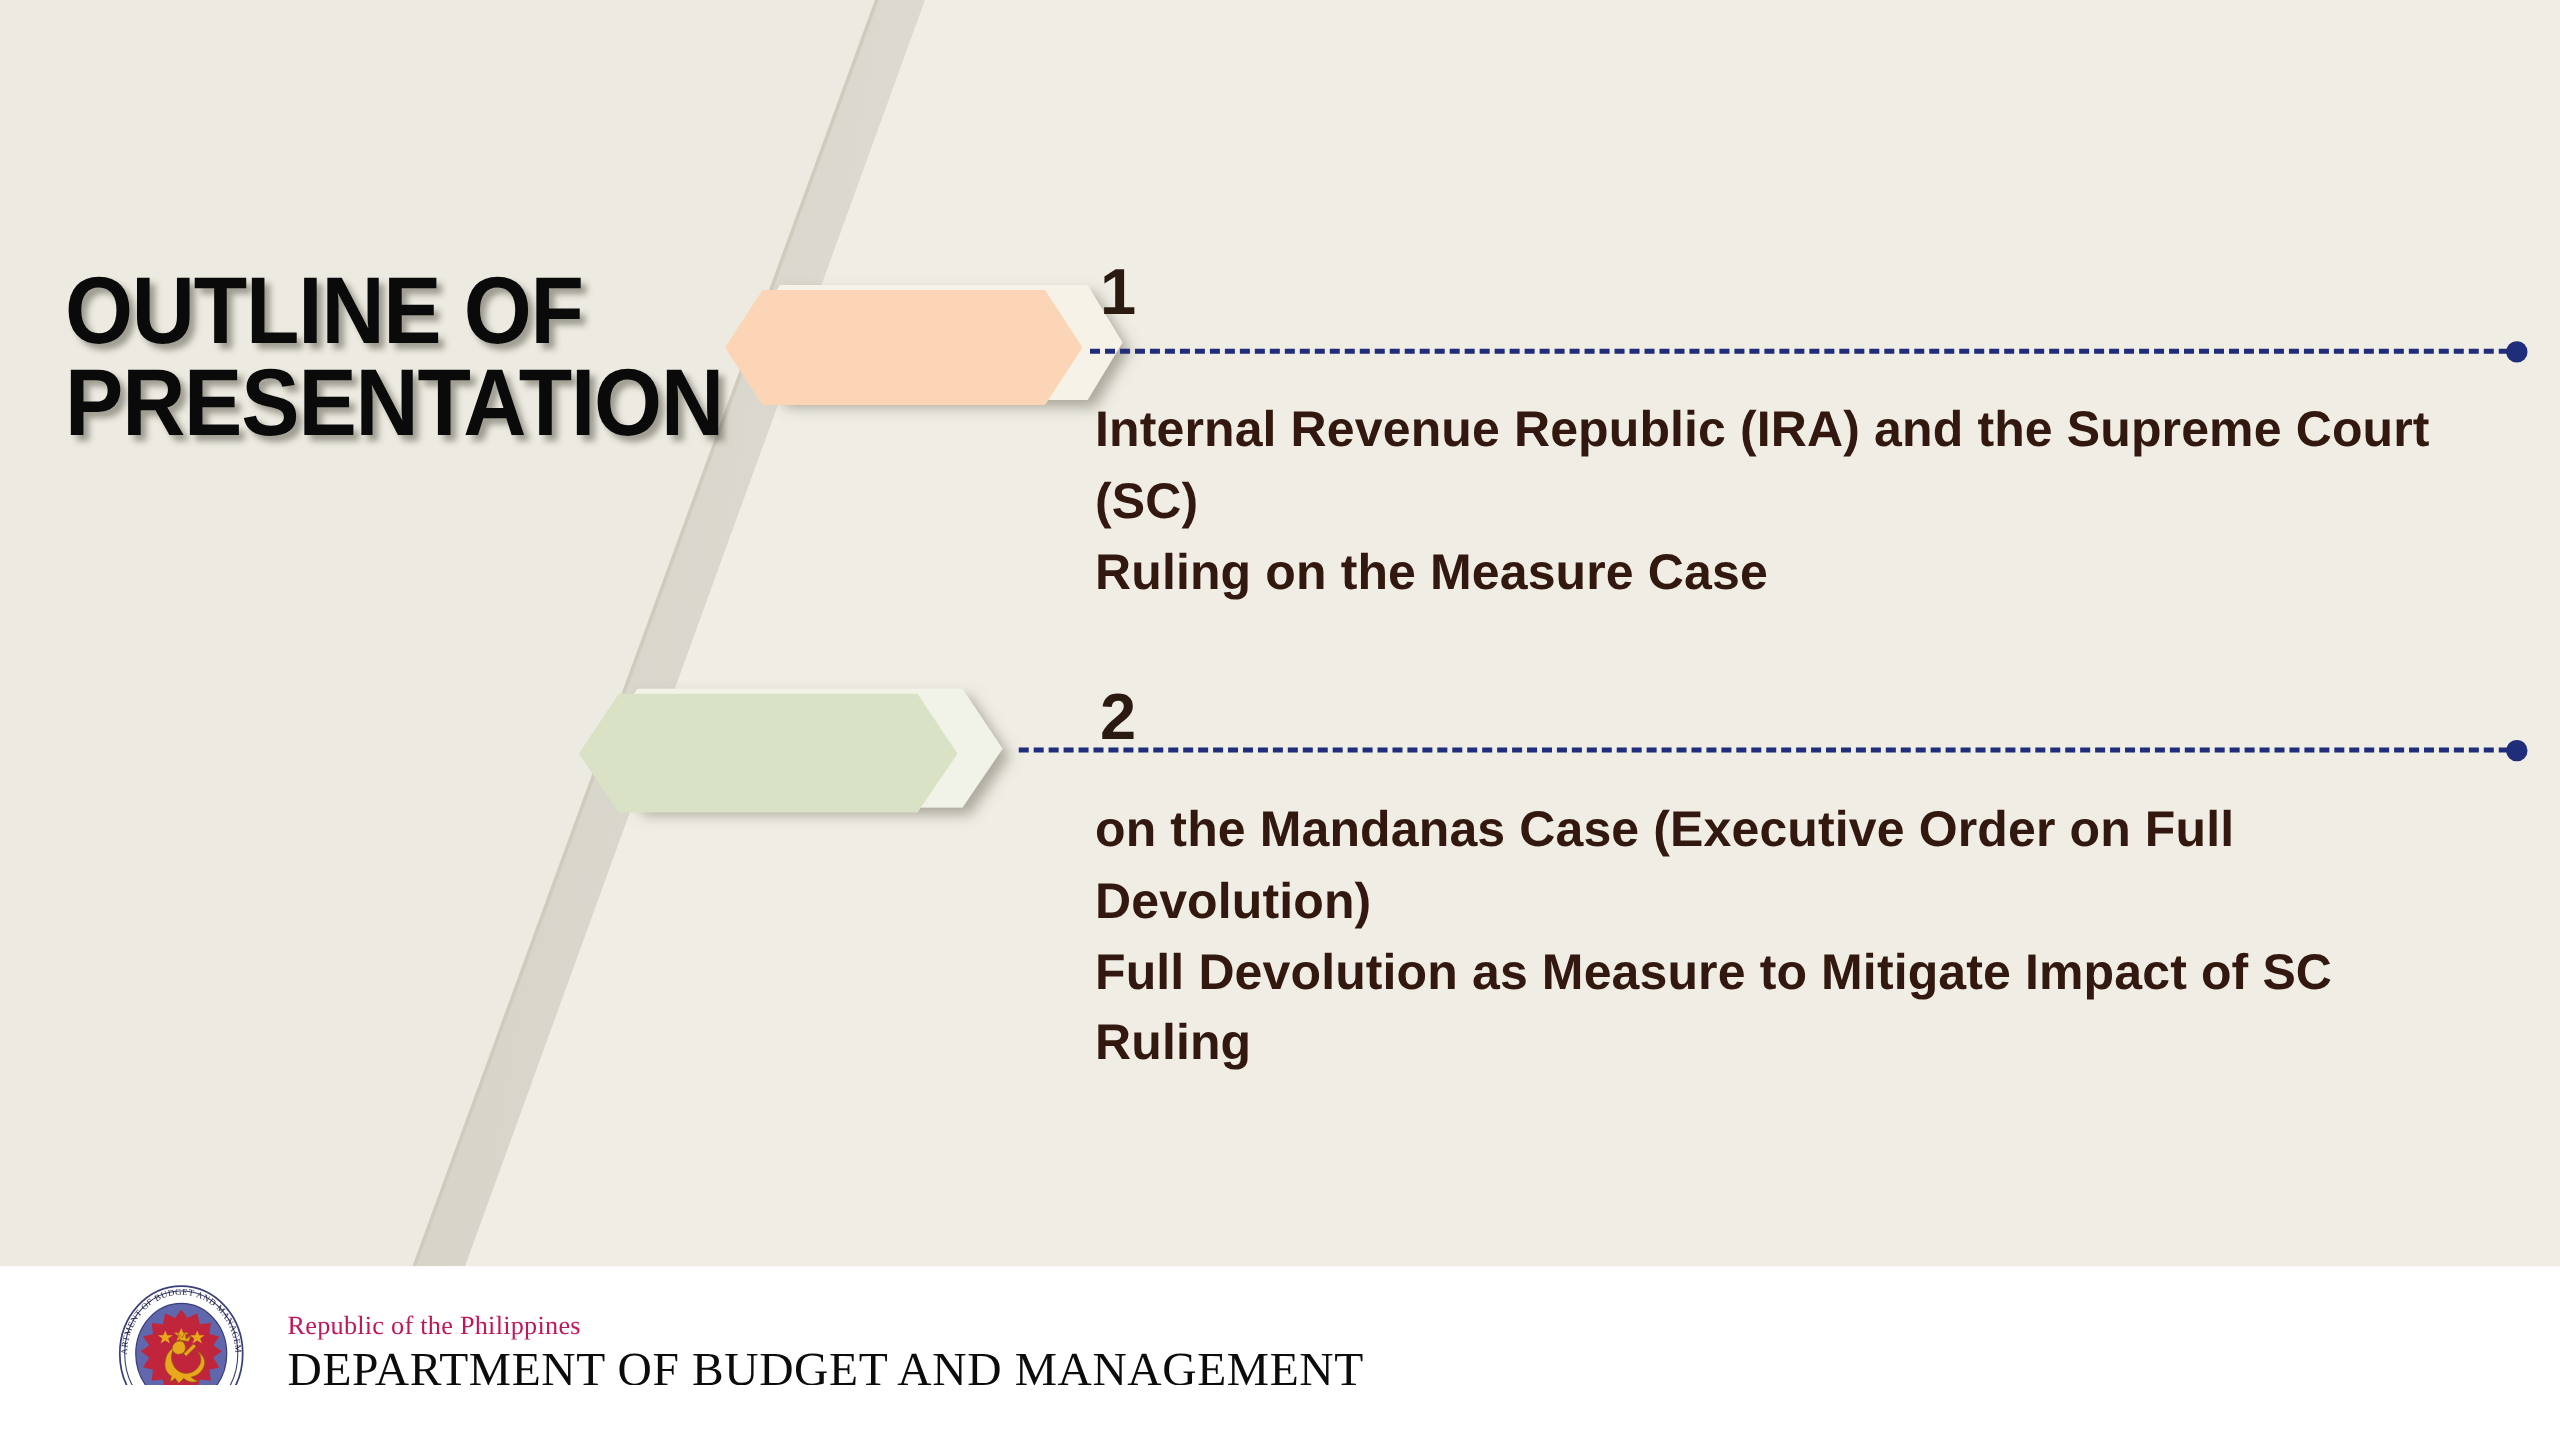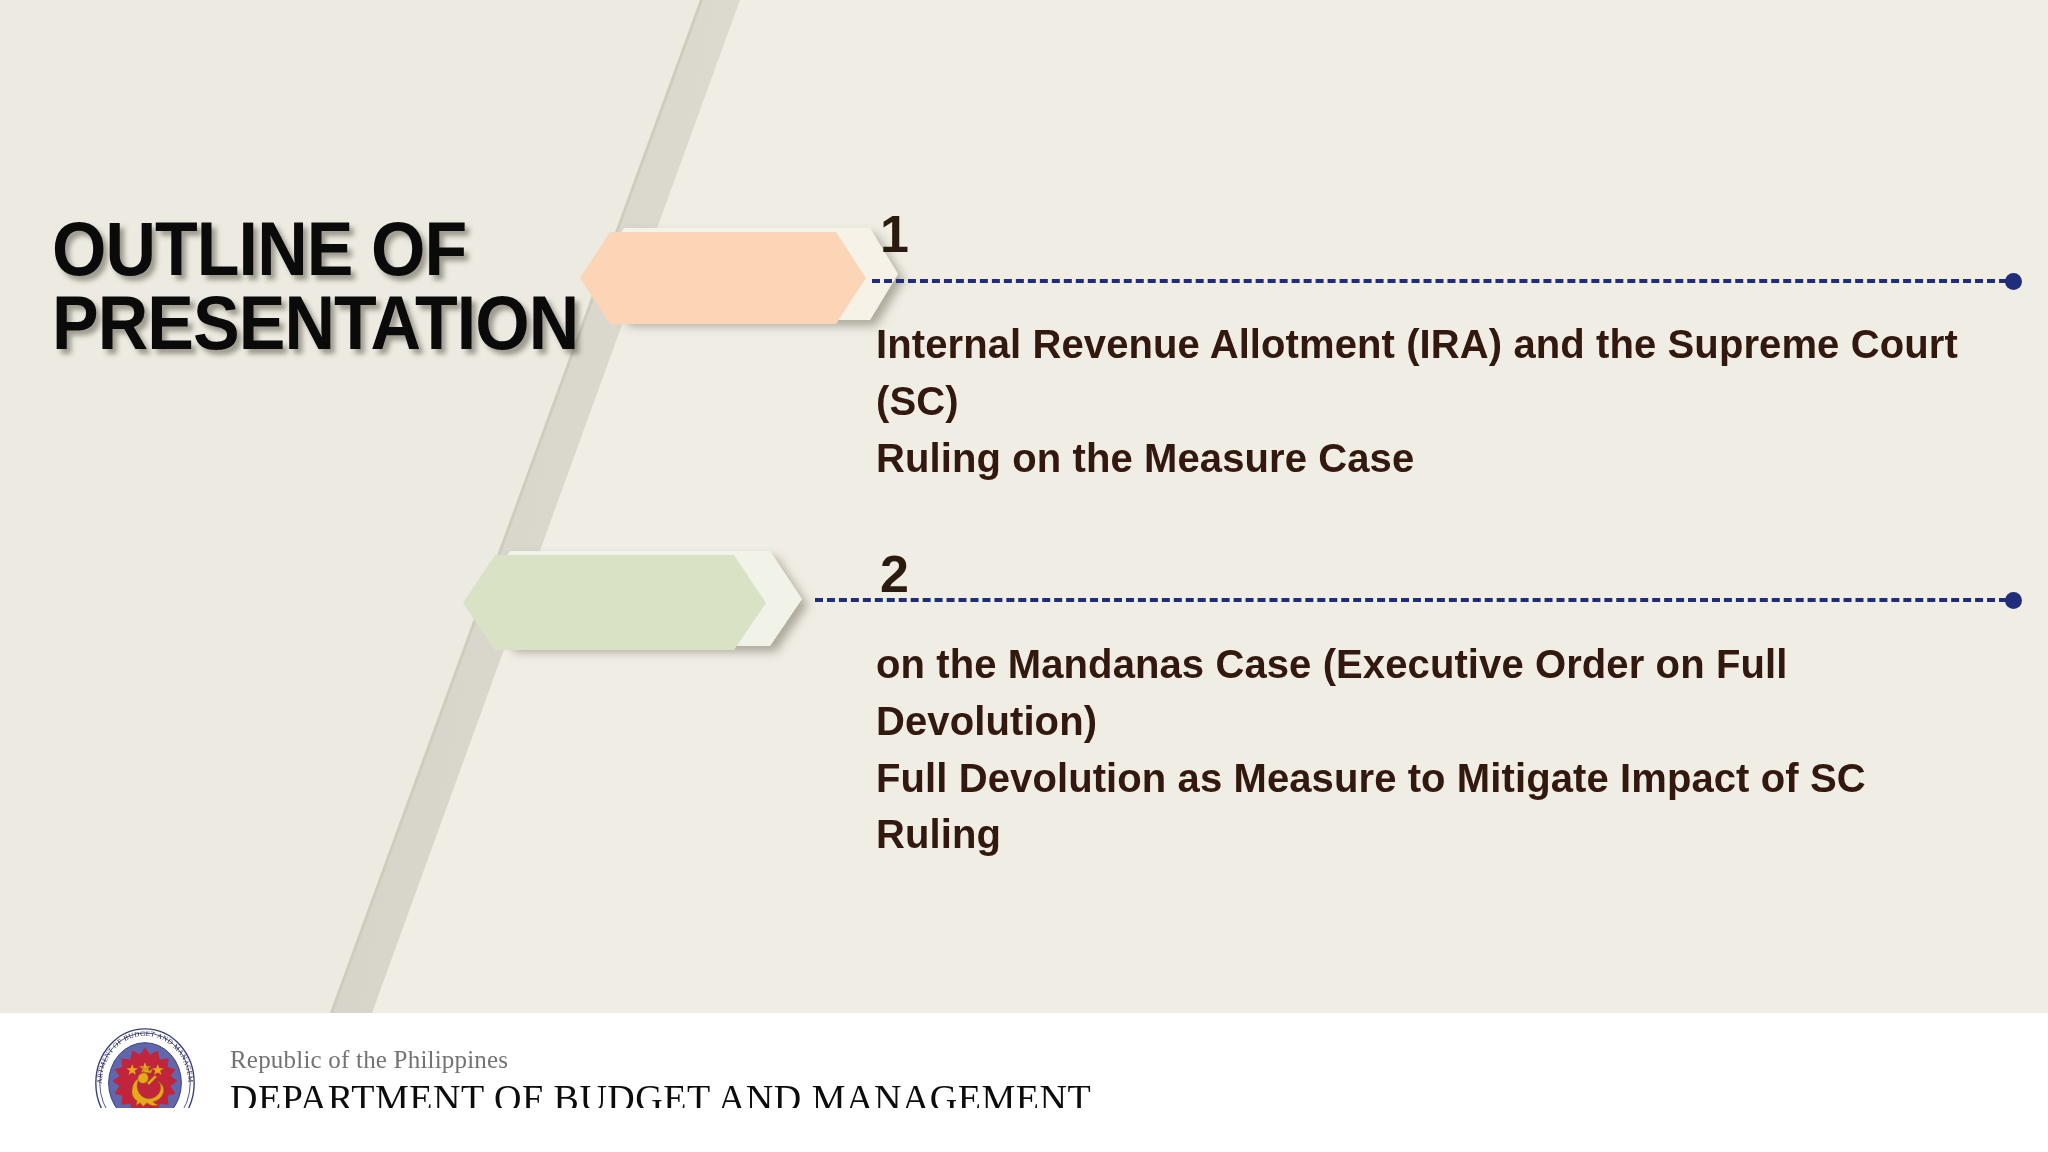--- a/index.html
+++ b/index.html
@@ -58,22 +58,22 @@
     position: absolute;
     left: 86px; top: 1024px;
     display: flex;
     align-items: center;
     gap: 26px;
   }
   .seal { width: 118px; height: 118px; display:block; }
   .footer-text { display: flex; flex-direction: column; justify-content: center; }
   .footer-line1 {
     font-family: "Liberation Serif", serif;
-    font-size: 25px;
-    color: #737373;
+    font-size: 21px;
+    color: #be185d;
     letter-spacing: 0.2px;
     line-height: 1.2;
   }
   .footer-line2 {
     font-family: "Liberation Serif", serif;
     font-size: 38px;
     color: #0c0c0c;
     letter-spacing: 0.5px;
     line-height: 1.15;
     margin-top: 2px;
@@ -168,21 +168,21 @@
   </div>
 
   <div class="item-number" style="left:880px; top:208px;">1</div>
 
   <div class="dash-row" style="left:872px; top:274px; width:1150px;">
     <div class="dash-line"></div>
     <div class="dash-dot"></div>
   </div>
 
   <div class="item-text" style="left:876px; top:316px;">
-    <span class="ln">Internal Revenue Allotment (IRA) and the Supreme Court (SC)</span>
+    <span class="ln">Internal Revenue Republic (IRA) and the Supreme Court (SC)</span>
     <span class="ln">Ruling on the Measure Case</span>
   </div>
 
   <div class="chev" style="left:462px; top:551px;">
     <svg width="340" height="122" viewBox="0 0 340 122" xmlns="http://www.w3.org/2000/svg">
       <defs>
         <filter id="sh2" x="-25%" y="-25%" width="165%" height="165%">
           <feDropShadow dx="6" dy="6" stdDeviation="5" flood-color="#6b6555" flood-opacity="0.5"></feDropShadow>
         </filter>
       </defs>

